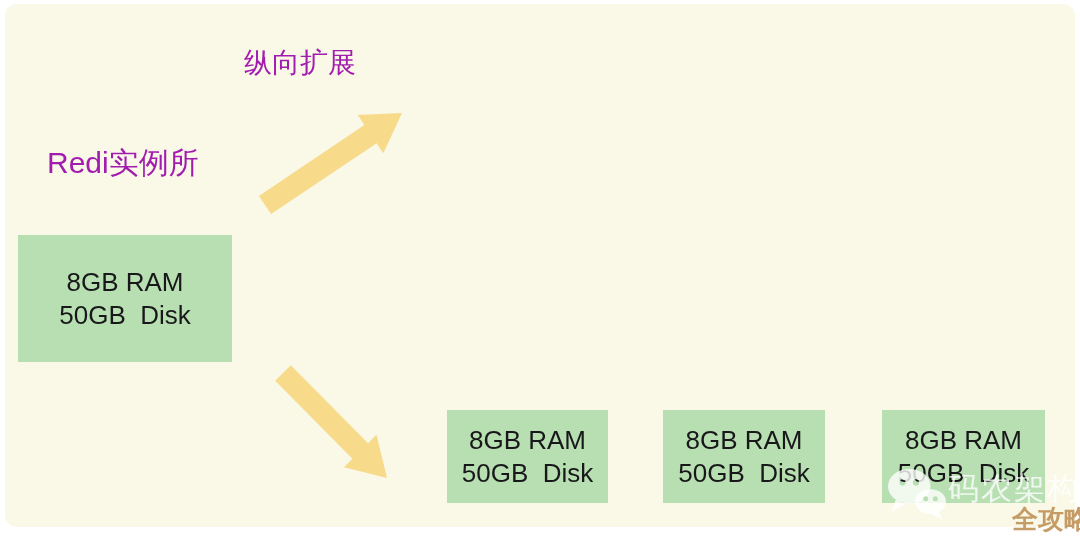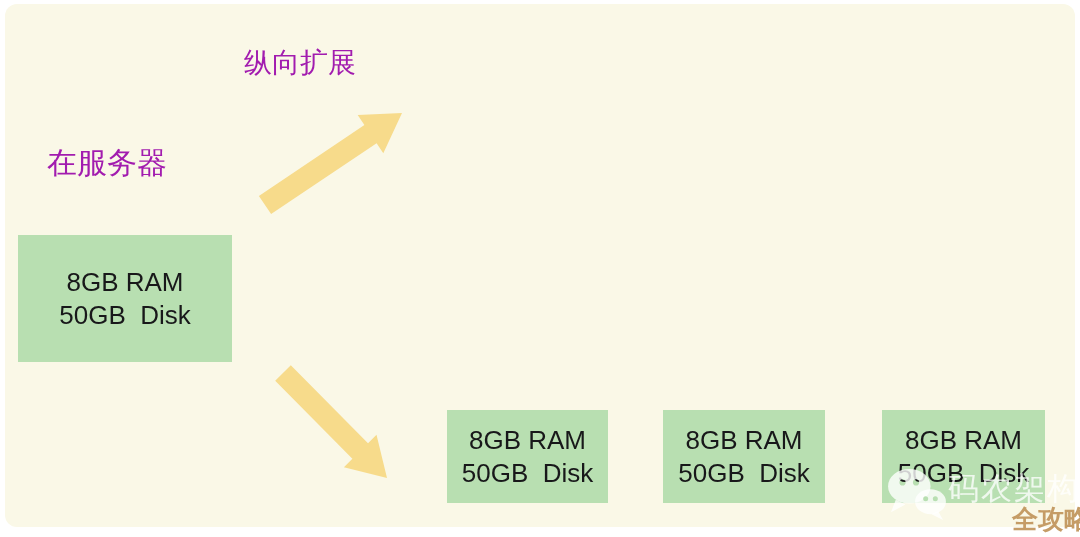--- a/index.html
+++ b/index.html
@@ -79,21 +79,21 @@
 
   <div class="label centered scale-up-label">
     <div>纵向扩展</div>
   </div>
 
   <svg class="arrow-svg arrow-up" viewBox="0 0 170 125">
     <polygon fill="#f7db8b" points="8.9,100.9 114.4,30.1 107.7,20.1 152,18 133.3,58.3 126.6,48.3 21.1,119.1"></polygon>
   </svg>
 
   <div class="label server-label">
-    <div>在服务器</div>
+    <div>Redi实例所</div>
   </div>
 
   <div class="node-box box-original">
     <div class="box-line">8GB RAM</div>
     <div class="box-line">50GB  Disk</div>
   </div>
 
 
 
   <svg class="arrow-svg arrow-down" viewBox="0 0 135 135">

